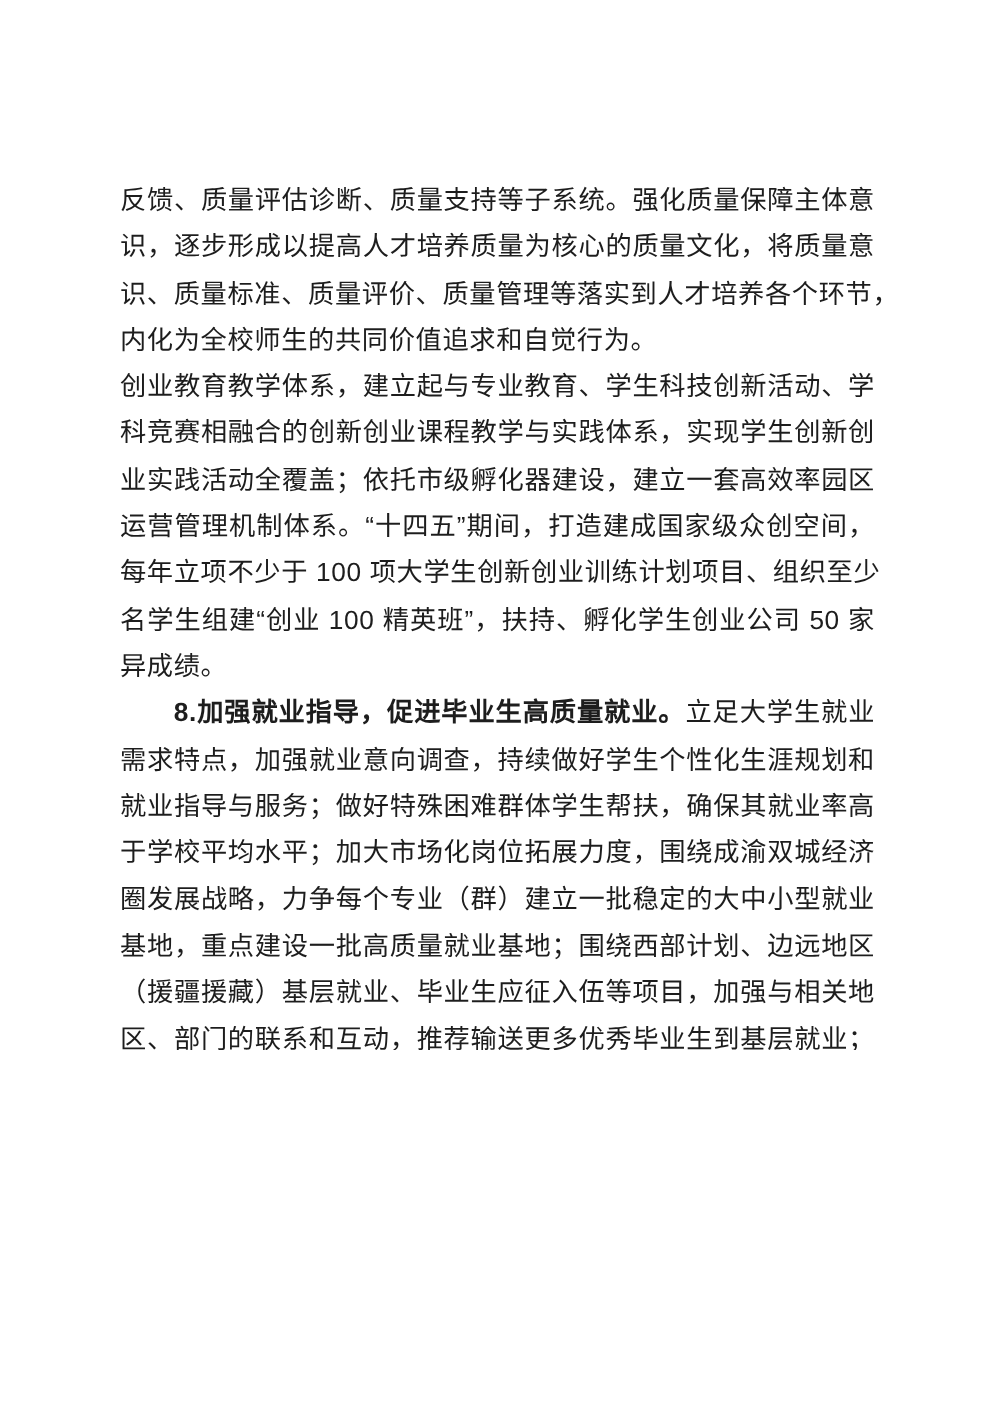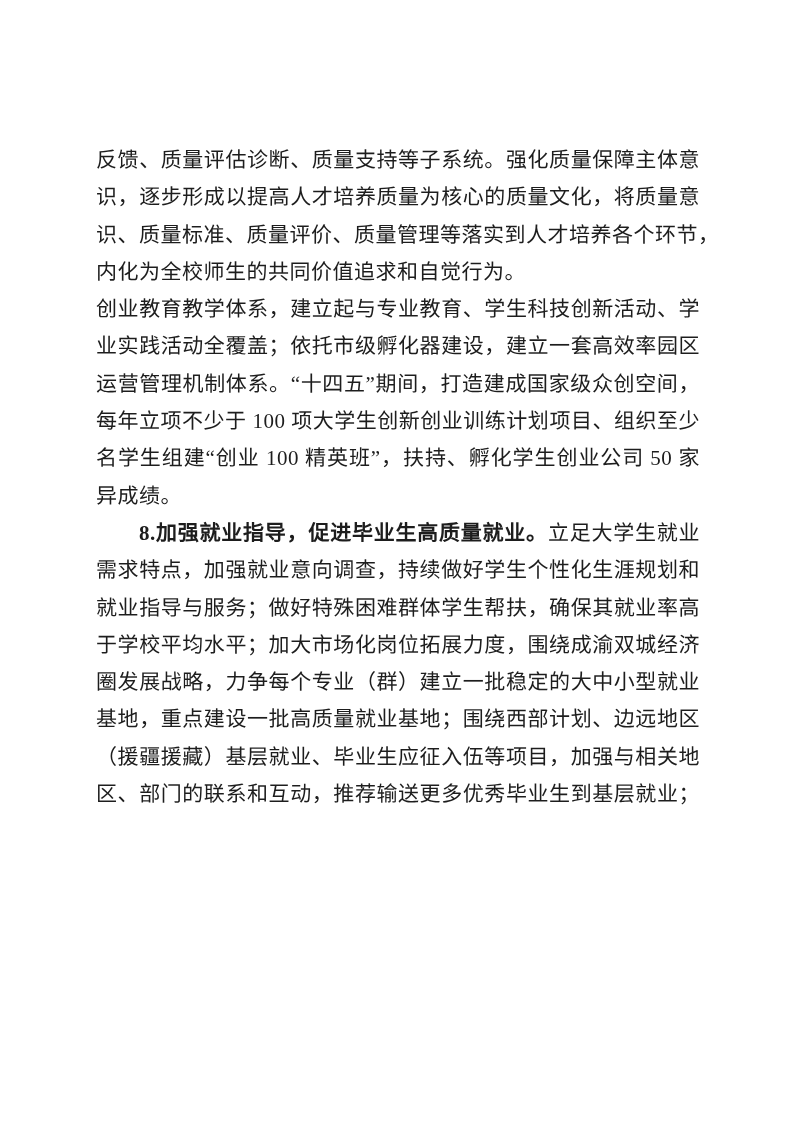--- a/index.html
+++ b/index.html
@@ -6,21 +6,21 @@
     margin: 0;
     padding: 0;
     background: #ffffff;
   }
   .page {
     position: relative;
     width: 793px;
     height: 840px;
     background: #ffffff;
     overflow: hidden;
-    font-family: Liberation Serif, serif;
+    font-family: Liberation Sans, sans-serif;
     color: #1d1d1d;
   }
   .text-block {
     position: absolute;
     left: 96px;
     top: 142px;
     width: 604px;
   }
   .line {
     font-size: 21px;
@@ -63,20 +63,21 @@
 <div class="page">
 
   <div class="text-block">
 
     <div class="line">反馈、质量评估诊断、质量支持等子系统。强化质量保障主体意</div>
     <div class="line">识，逐步形成以提高人才培养质量为核心的质量文化，将质量意</div>
     <div class="line">识、质量标准、质量评价、质量管理等落实到人才培养各个环节，</div>
     <div class="line para-end">内化为全校师生的共同价值追求和自觉行为。</div>
 
     <div class="line">创业教育教学体系，建立起与专业教育、学生科技创新活动、学</div>
+    <div class="line">科竞赛相融合的创新创业课程教学与实践体系，实现学生创新创</div>
     <div class="line">业实践活动全覆盖；依托市级孵化器建设，建立一套高效率园区</div>
     <div class="line">运营管理机制体系。“十四五”期间，打造建成国家级众创空间，</div>
     <div class="line">每年立项不少于 100 项大学生创新创业训练计划项目、组织至少</div>
     <div class="line">名学生组建“创业 100 精英班”，扶持、孵化学生创业公司 50 家</div>
     <div class="line para-end">异成绩。</div>
 
     <div class="line indent"><span class="bold-lead">8.加强就业指导，促进毕业生高质量就业。</span><span>立足大学生就业</span></div>
     <div class="line">需求特点，加强就业意向调查，持续做好学生个性化生涯规划和</div>
     <div class="line">就业指导与服务；做好特殊困难群体学生帮扶，确保其就业率高</div>
     <div class="line">于学校平均水平；加大市场化岗位拓展力度，围绕成渝双城经济</div>

